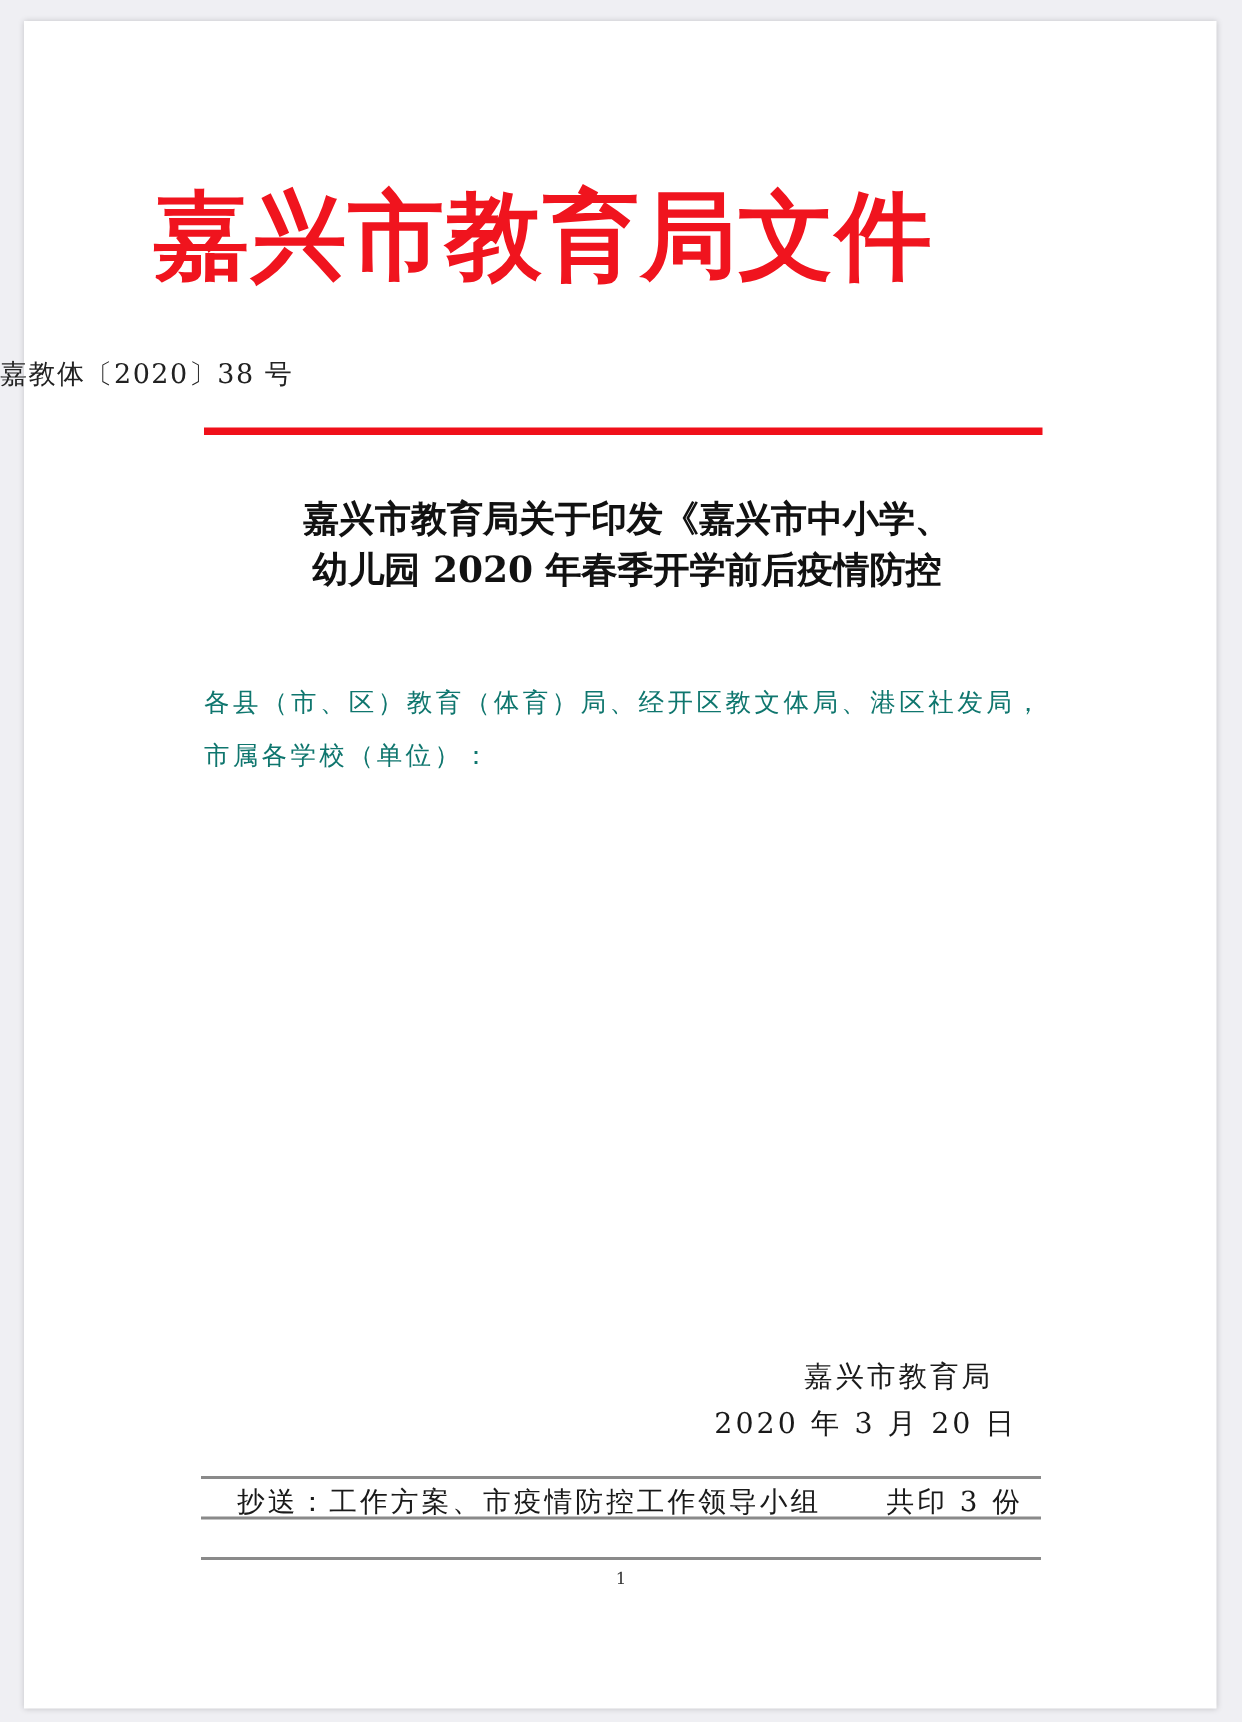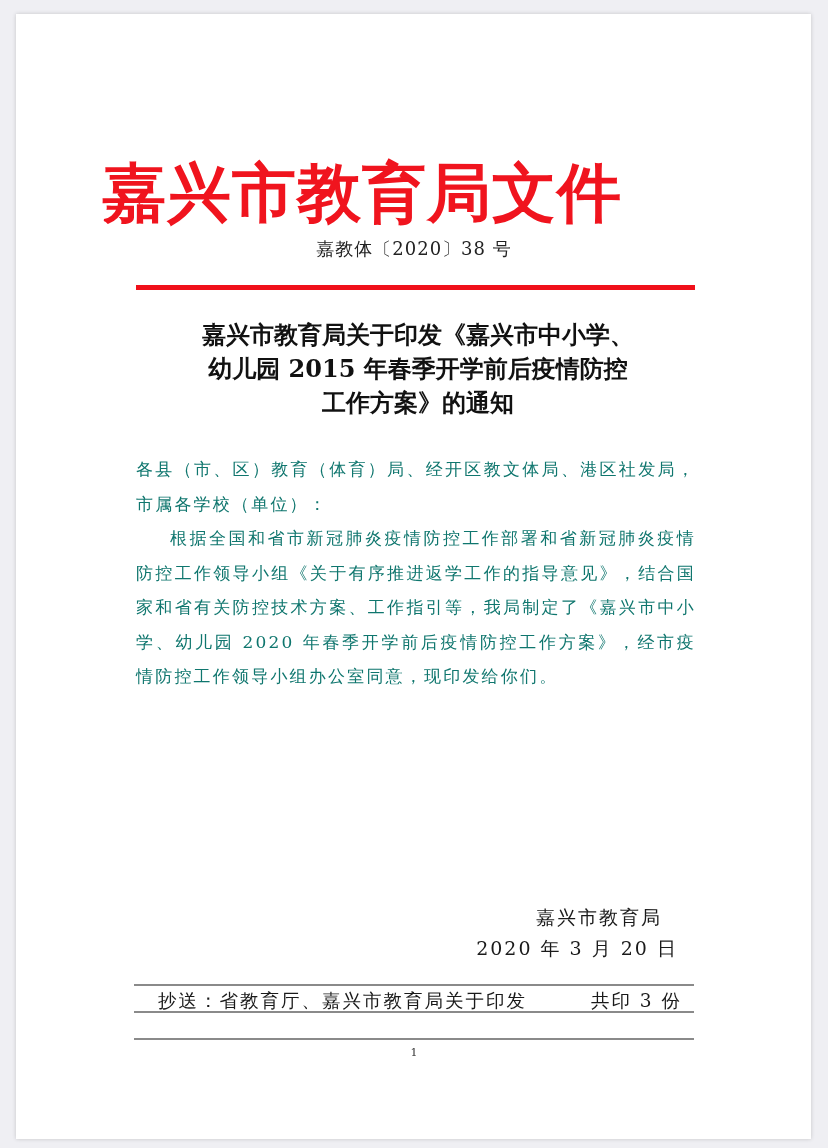--- a/index.html
+++ b/index.html
@@ -6,32 +6,32 @@
   body {
     width:828px; height:1148px; background:#efeff3; position:relative; overflow:hidden;
     font-family:"DejaVu Serif", "Liberation Serif", serif; color:#1a1a1a;
   }
   .page {
     position:absolute; left:16px; top:14px; width:795px; height:1125px; background:#ffffff;
     box-shadow:0 0 4px rgba(0,0,0,0.18);
   }
   .masthead {
     position:absolute; left:0; top:118px; width:724px; text-align:center;
-    color:#f0141e; font-family:Liberation Mono, monospace; font-weight:bold;
-    font-size:64px; letter-spacing:1px; line-height:80px;margin-top:40px;
+    color:#f0141e; font-family:Liberation Serif, serif; font-weight:bold;
+    font-size:64px; letter-spacing:1px; line-height:80px;
   }
   .doc-number {
-    position:absolute; left:0; top:237px; width:828px; text-align:center;
+    position:absolute; left:0; top:237px; width:828px; text-align:left;
     font-size:18px; letter-spacing:1px; color:#222;
   }
   .red-rule {
     position:absolute; left:136px; top:285px; width:559px; height:5px; background:#f0101a;
   }
   .title {
-    position:absolute; left:136px; top:318px; width:564px; text-align:center;
+    position:absolute; left:136px; top:329px; width:564px; text-align:center;
     font-family:"DejaVu Serif", serif; font-weight:bold; font-size:24px; line-height:34px; color:#111;
   }
   .title div { white-space:nowrap; }
   .body {
     position:absolute; left:136px; top:452px; width:560px;
     font-size:17px; line-height:34.5px; color:#0f766e; letter-spacing:2.2px;
   }
   .body p { margin:0; text-align:justify; }
   .indent { text-indent:2em; }
   .sign {
@@ -50,35 +50,33 @@
 <body>
 
 <div class="page"></div>
 
 <div class="masthead">嘉兴市教育局文件</div>
 <div class="doc-number">嘉教体〔2020〕38 号</div>
 <div class="red-rule"></div>
 
 <div class="title">
   <div>嘉兴市教育局关于印发《嘉兴市中小学、</div>
-  <div>幼儿园 2015 年春季开学前后疫情防控</div>
-  <div>工作方案》的通知</div>
+  <div>幼儿园 2020 年春季开学前后疫情防控</div>
 </div>
 
 <div class="body">
   <p>各县（市、区）教育（体育）局、经开区教文体局、港区社发局，市属各学校（单位）：</p>
-  <p class="indent">根据全国和省市新冠肺炎疫情防控工作部署和省新冠肺炎疫情防控工作领导小组《关于有序推进返学工作的指导意见》，结合国家和省有关防控技术方案、工作指引等，我局制定了《嘉兴市中小学、幼儿园 2020 年春季开学前后疫情防控工作方案》，经市疫情防控工作领导小组办公室同意，现印发给你们。</p>
 </div>
 
 <div class="sign sign-org">嘉兴市教育局</div>
 <div class="sign sign-date">2020 年 3 月 20 日</div>
 
 <div class="footer-line" style="top:984px;"></div>
 <div class="footer-row" style="top:988px;">
-  <span>抄送：省教育厅、嘉兴市教育局关于印发</span>
+  <span>抄送：工作方案、市疫情防控工作领导小组</span>
   <span>共印 3 份</span>
 </div>
 <div class="footer-line" style="top:1011px;"></div>
 <div class="footer-row" style="top:1014px;">
 </div>
 <div class="footer-line" style="top:1038px;"></div>
 
 <div class="page-num">1</div>
 
 </body></html>

